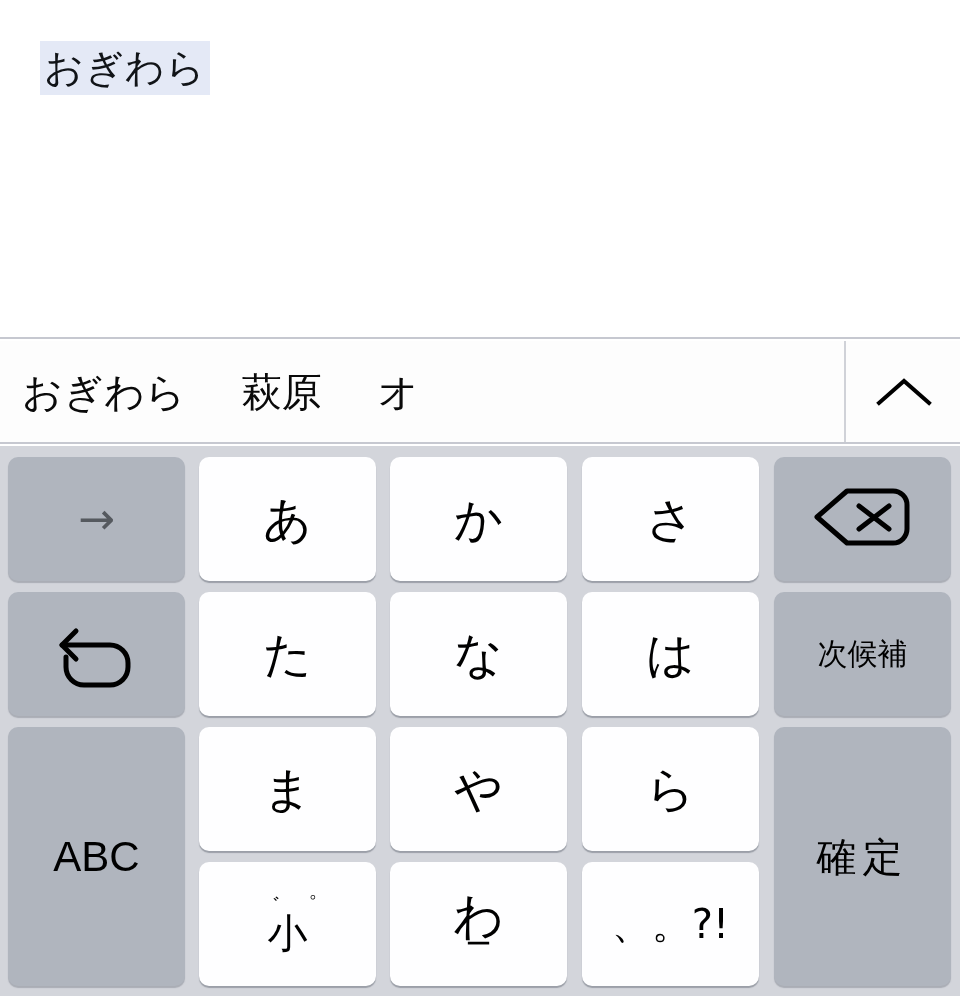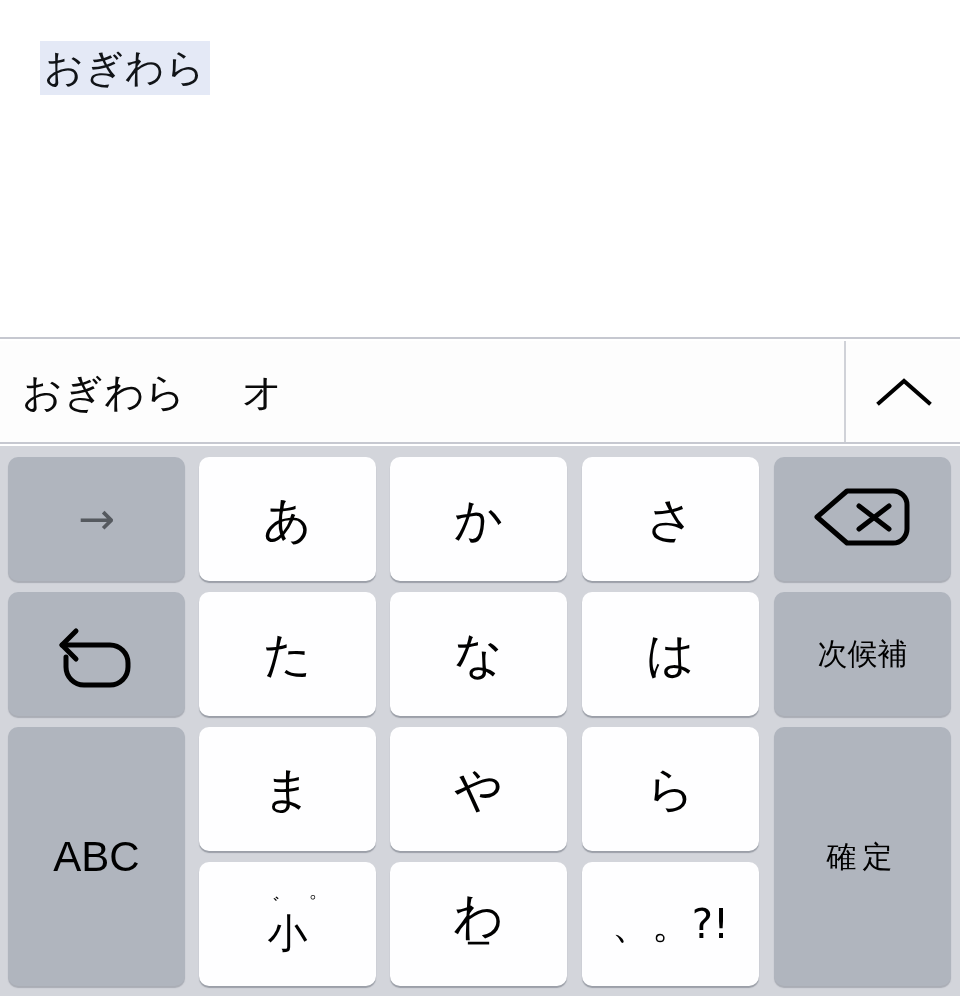--- a/index.html
+++ b/index.html
@@ -124,21 +124,21 @@
     line-height: 1;
     font-family: "DejaVu Sans", "Liberation Sans", sans-serif;
   }
   .key-label-abc {
     font-size: 42px;
     color: #000000;
     line-height: 1;
     font-family: "Liberation Sans", sans-serif;
   }
   .key-label-wide {
-    font-size: 30px;
+    font-size: 40px;
     color: #000000;
     line-height: 1;
     letter-spacing: 6px;
     font-family: "DejaVu Sans", "Liberation Sans", sans-serif;
   }
   
   .stack {
     display: flex;
     flex-direction: column;
     align-items: center;
@@ -182,20 +182,21 @@
 <body>
 
 <div id="doc-area">
   <span id="composing-text">おぎわら</span>
 </div>
 
 <div id="candidate-bar">
 
   <div id="candidate-scroll">
     <span class="candidate">おぎわら</span>
+    <span class="candidate">萩原</span>
     <span class="candidate">オ</span>
   </div>
 
   <div id="candidate-expand">
     <span>
       <svg width="62" height="40" viewBox="0 0 62 40">
         <polyline points="6,31 31,9 56,31" fill="none" stroke="#000000" stroke-width="4" stroke-linecap="square" stroke-linejoin="miter"></polyline>
       </svg>
     </span>
   </div>

